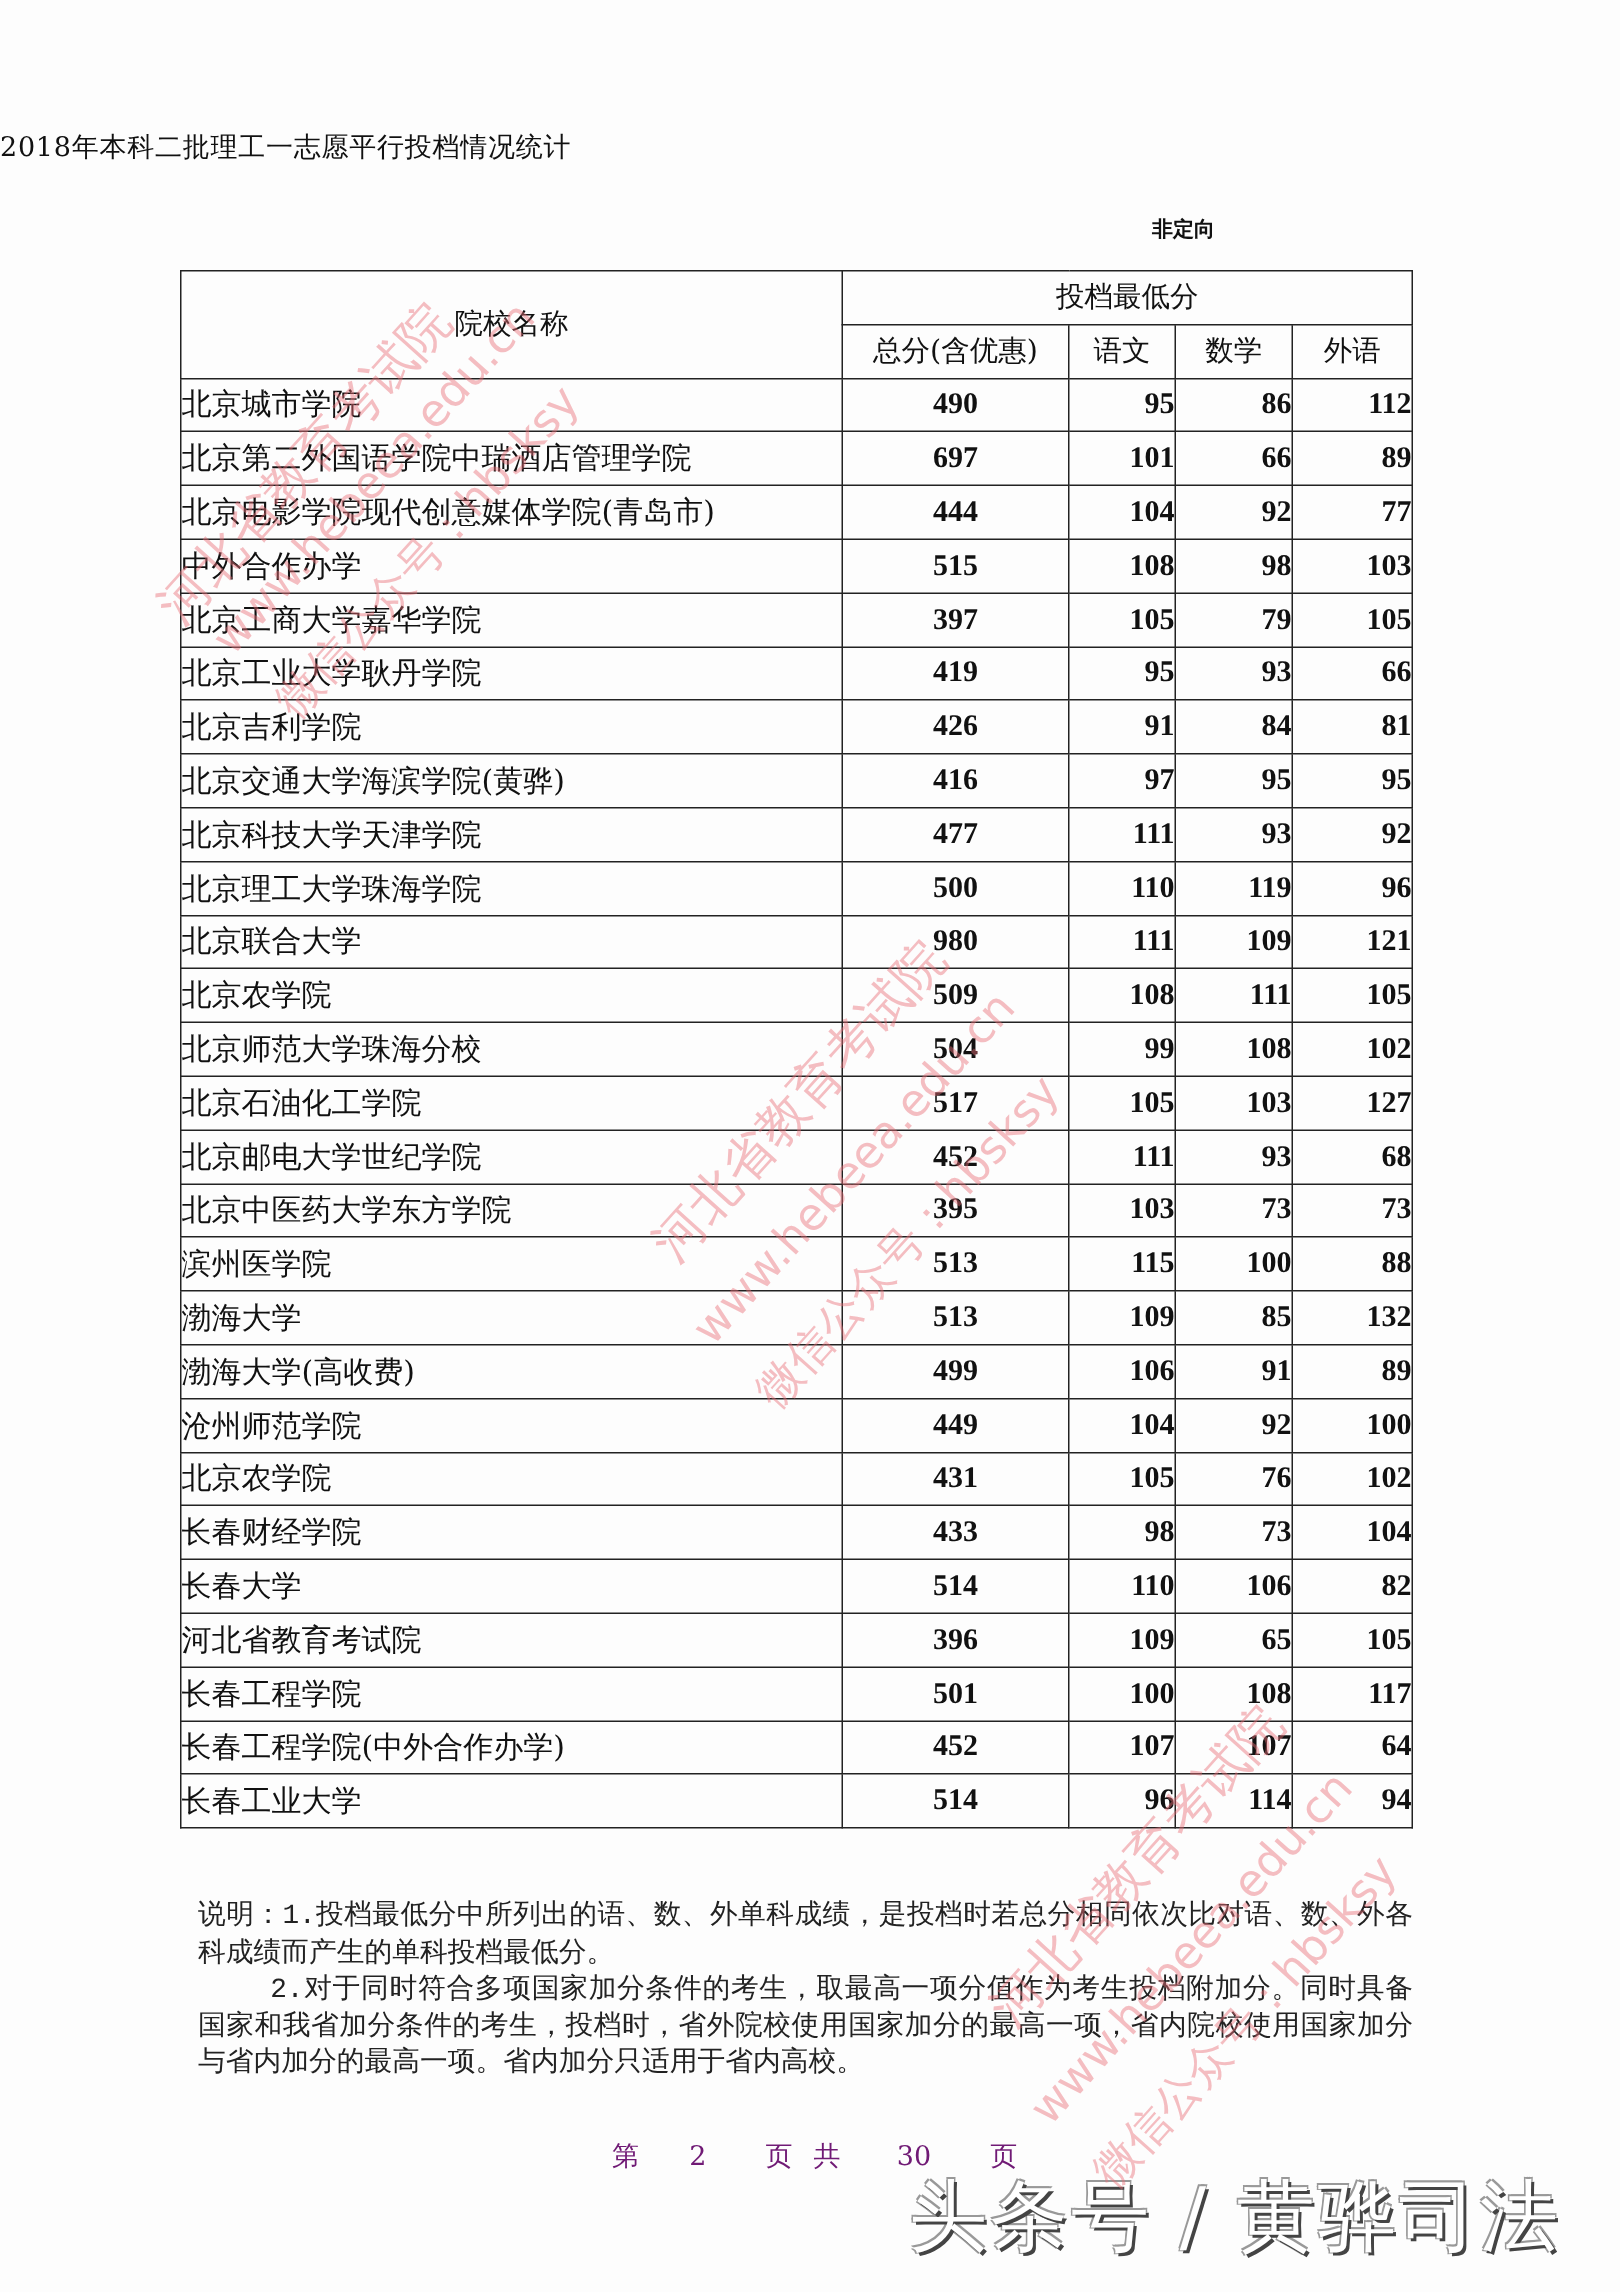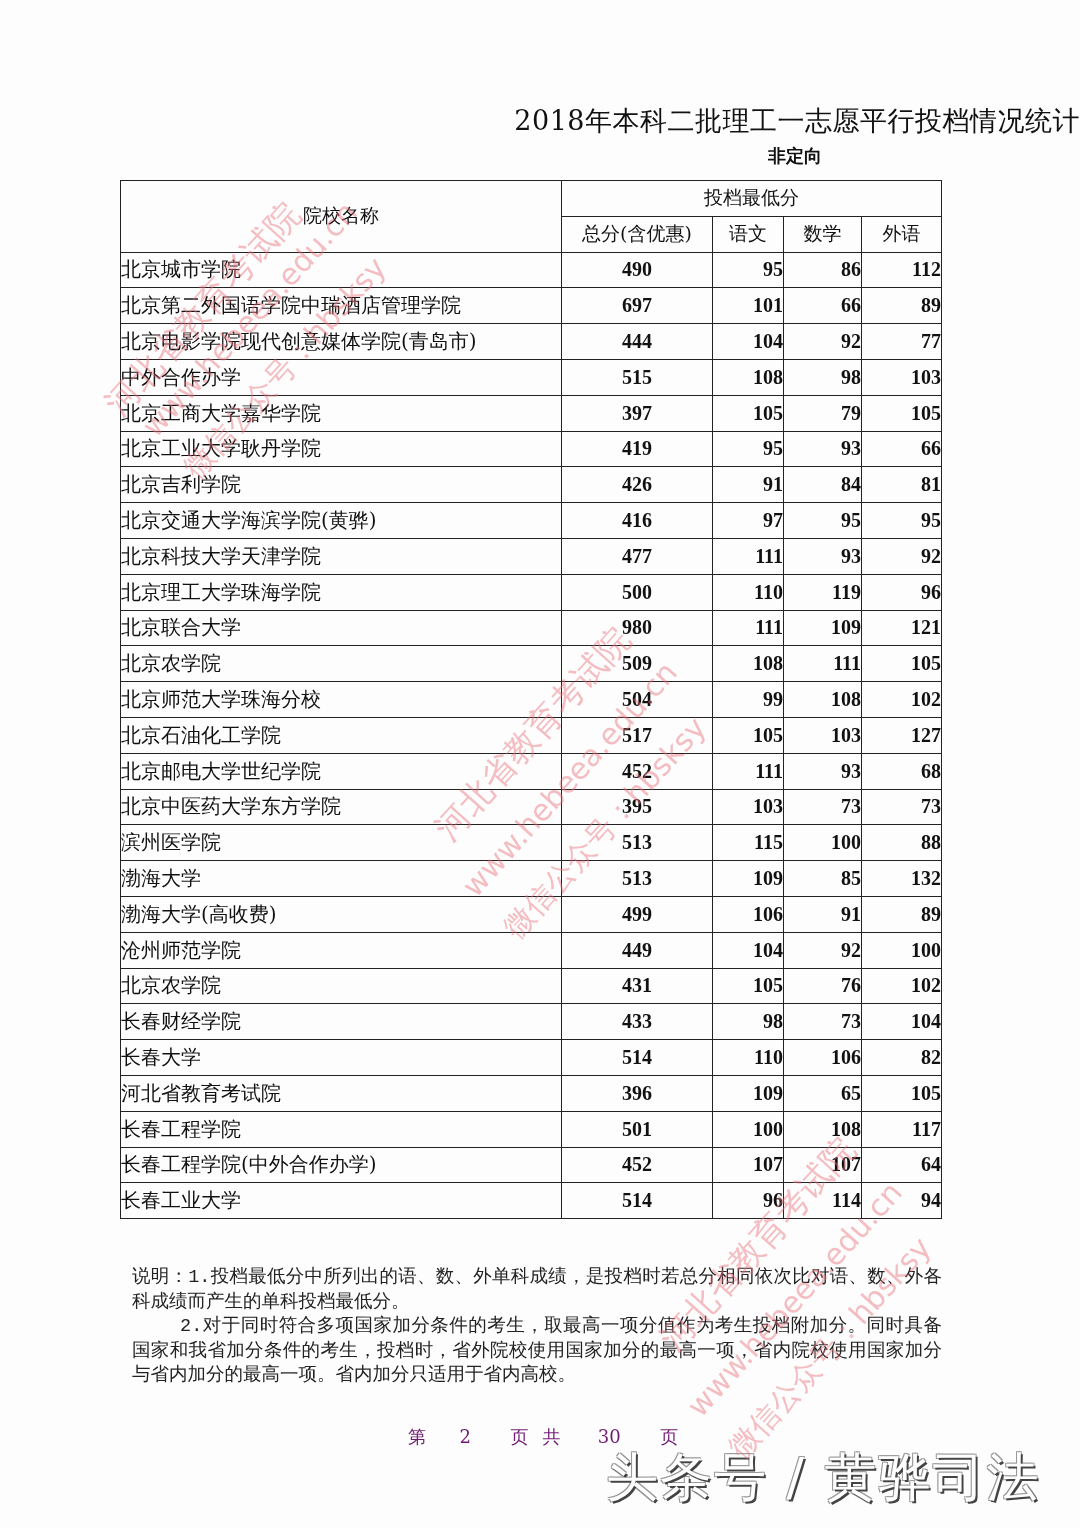--- a/index.html
+++ b/index.html
@@ -1,25 +1,25 @@
 <!DOCTYPE html>
 <html><head>
 <meta charset="utf-8">
 <style>
   html, body { margin: 0; padding: 0; }
   body {
     width: 1080px; height: 1528px; background: #fdfdfd; position: relative; overflow: hidden;
     font-family: "DejaVu Serif", "Liberation Serif", serif; color: #111;
   }
   .title {
-    position: absolute; left: 0; width: 1080px; top: 86px; text-align: right;
-    font-size: 27px; letter-spacing: 0.5px; color: #111; margin-top: 17px;
+    position: absolute; left: 0; width: 1080px; top: 86px; text-align: left;
+    font-size: 18px; letter-spacing: 0.5px; color: #111;
   }
   .subtitle {
-    position: absolute; left: 768px; top: 144px; font-size: 18px; font-weight: bold;
+    position: absolute; left: 768px; top: 144px; font-size: 14px; font-weight: bold;
     font-family: "DejaVu Sans", "Liberation Sans", sans-serif;
   }
   table.scores {
     position: absolute; left: 120px; top: 180px; width: 821px;
     border-collapse: collapse; table-layout: fixed;
   }
   table.scores td, table.scores th {
     border: 1.5px solid #222; padding: 0; height: 35.8px; box-sizing: border-box;
     font-size: 20px;
   }

